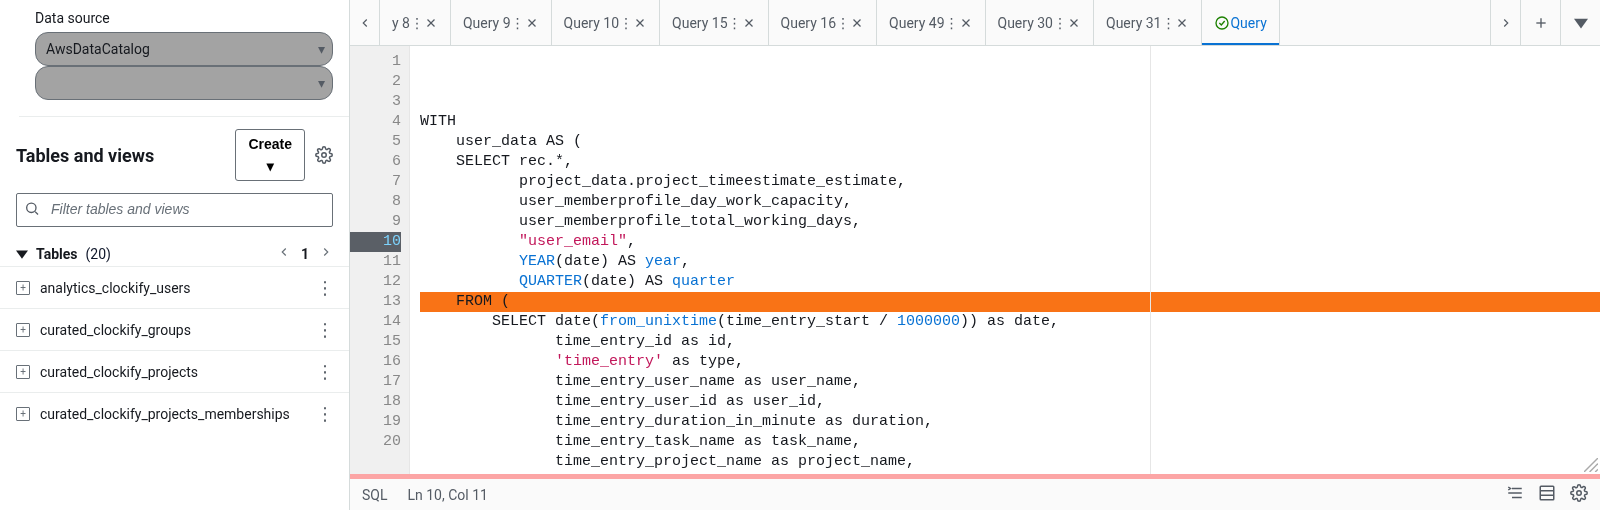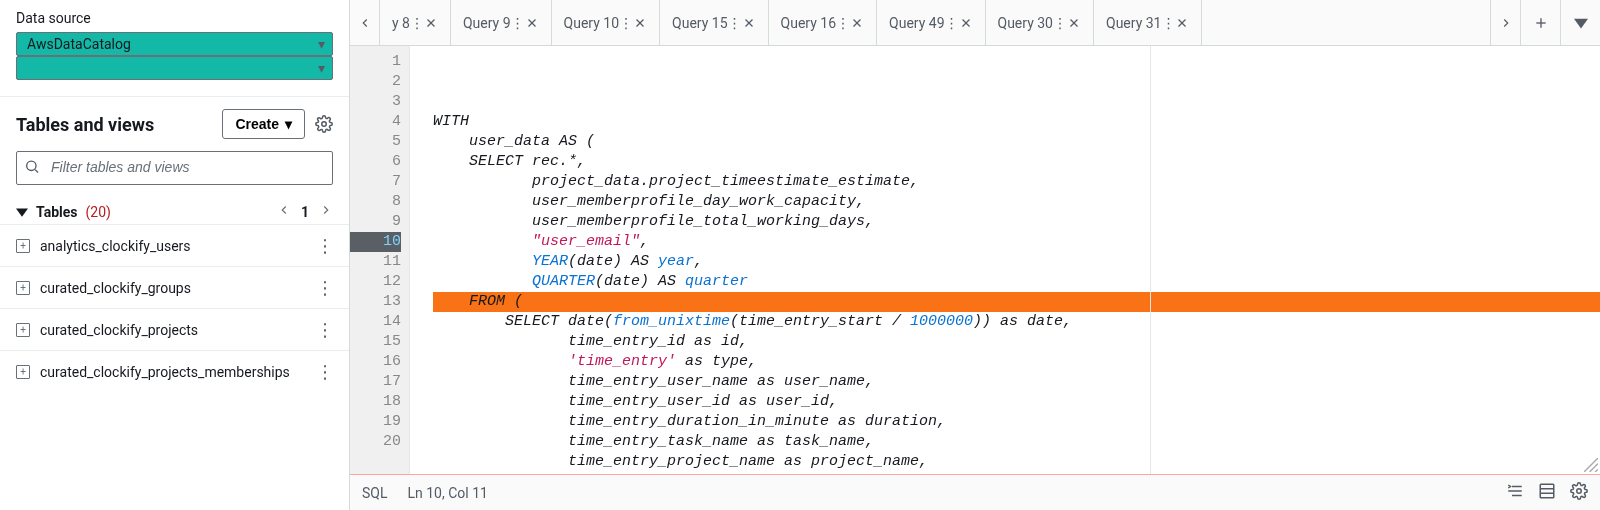--- a/index.html
+++ b/index.html
@@ -2,41 +2,41 @@
 <html><head>
 <meta charset="utf-8">
 <style>
 * { box-sizing: border-box; margin: 0; padding: 0; }
 body { font-family: -apple-system, BlinkMacSystemFont, "Segoe UI", Roboto, sans-serif; font-size: 14px; color: #16191f; background: #fff; width: 1600px; height: 510px; overflow: hidden; display: flex; }
 .sidebar { width: 350px; min-width: 350px; border-right: 1px solid #d5dbdb; display: flex; flex-direction: column; background: #fff; }
 .side-header { display: flex; align-items: center; justify-content: space-between; padding: 14px 16px 14px 16px; border-bottom: 1px solid #eaeded; background: #fafafa; }
 .side-title { font-size: 20px; font-weight: 700; }
 .side-actions { display: flex; gap: 16px; align-items: center; color: #545b64; }
 .side-actions svg { width: 18px; height: 18px; cursor: pointer; }
-.section { padding: 10px 16px 16px 16px; border-bottom: 1px solid #eaeded; }
+.section { padding: 10px 16px 16px 16px; border-bottom: 1px solid #eaeded; margin-left: 19px; }
 .label { font-size: 14px; color: #16191f; margin-bottom: 6px; display: block; }
 .select { position: relative; }
-.select-input { width: 100%; height: 24px; border: 1px solid #697077; border-radius: 2px; padding: 0 30px 0 10px; background: #14b8a6; font-size: 14px; display: flex; align-items: center; }
+.select-input { width: 100%; height: 34px; border: 1px solid #697077; border-radius: 13px; padding: 0 30px 0 10px; background: #a3a3a3; font-size: 14px; display: flex; align-items: center; }
 .select .caret { position: absolute; right: 8px; top: 50%; transform: translateY(-50%); pointer-events: none; color: #545b64; }
 .tv-head { display: flex; align-items: center; justify-content: space-between; padding: 12px 16px; }
 .tv-title { font-size: 18px; font-weight: 700; }
 .tv-actions { display: flex; align-items: center; gap: 10px; }
-.btn { border: 1px solid #697077; background: #fff; border-radius: 3px; padding: 6px 12px; font-size: 14px; font-weight: 700; cursor: pointer; display: inline-flex; align-items: center; gap: 6px; }
+.btn { border: 1px solid #697077; background: #fff; border-radius: 3px; padding: 6px 12px; font-size: 14px; font-weight: 700; cursor: pointer; display: inline-flex; align-items: center; gap: 6px; flex-direction: column; }
 .icon-btn { color: #545b64; cursor: pointer; display: flex; align-items: center; }
 .icon-btn svg { width: 18px; height: 18px; }
 .filter-wrap { padding: 0 16px 10px 16px; }
 .filter { position: relative; }
 .filter input { width: 100%; height: 34px; border: 1px solid #697077; border-radius: 2px; padding: 0 10px 3px 34px; font-size: 14px; font-style: italic; color: #687078; }
 .filter input::placeholder { font-style: italic; color: #687078; }
 .filter .search-ico { position: absolute; left: 8px; top: 50%; transform: translateY(-50%); color: #545b64; }
 .tables-group { padding: 8px 16px 4px 16px; display: flex; align-items: center; justify-content: space-between; }
 .tables-label { display: flex; align-items: center; gap: 8px; }
 .tables-label .tri { width: 12px; height: 12px; }
 .tables-label b { font-weight: 700; font-size: 14px; }
-.muted { color: #b91c1c; }
+.muted { color: #0f172a; }
 .pager { display: flex; align-items: center; gap: 10px; color: #687078; }
 .pager b { color: #16191f; }
 .pager svg { width: 14px; height: 14px; }
 .table-list { display: flex; flex-direction: column; }
 .table-row { display: flex; align-items: center; padding: 10px 16px; border-top: 1px solid #eaeded; justify-content: space-between; cursor: default; }
 .table-row .left { display: flex; align-items: center; gap: 10px; }
 .plusbox { width: 14px; height: 14px; border: 1px solid #687078; color: #687078; font-size: 10px; line-height: 12px; text-align: center; border-radius: 1px; }
 .dots { color: #545b64; cursor: pointer; font-size: 18px; letter-spacing: -1px; }
 .main { flex: 1; display: flex; flex-direction: column; min-width: 0; }
 .tabbar { height: 46px; border-bottom: 1px solid #d5dbdb; display: flex; align-items: stretch; background: #fafafa; }
@@ -49,29 +49,29 @@
 .tab .tab-label { font-size: 14px; }
 .tab .tab-dots { font-size: 14px; color: #545b64; }
 .tab .tab-close { width: 14px; height: 14px; color: #545b64; }
 .tab .check { width: 16px; height: 16px; color: #1d8102; }
 .tabtools { display: flex; align-items: center; }
 .tool-btn { width: 40px; display: flex; align-items: center; justify-content: center; border-left: 1px solid #d5dbdb; color: #545b64; cursor: pointer; height: 100%; }
 .editor { flex: 1; display: flex; font-family: "SFMono-Regular", Consolas, "Liberation Mono", Menlo, monospace; font-size: 15px; line-height: 20px; overflow: hidden; position: relative; }
 .gutter { width: 60px; background: #f0f0f0; color: #888; text-align: right; padding: 6px 8px 6px 0; user-select: none; border-right: 1px solid #e6e6e6; }
 .gutter .ln { height: 20px; position: relative; }
 .gutter .ln.active { background: #5a5f66; color: #7dd3fc; }
-.code { flex: 1; padding: 6px 0 6px 23px; white-space: pre; background: #fff; position: relative; min-width: 0; font-style: italic; }
+.code { flex: 1; padding: 6px 0 6px 10px; white-space: pre; background: #fff; position: relative; min-width: 0; }
 .code-row { height: 20px; display: block; }
 .code-row.active { background: #f97316; }
 .kw { color: #0972d3; }
 .strq { color: #c2185b; }
 .num { color: #0972d3; }
 .vruler { position: absolute; top: 0; bottom: 0; width: 1px; background: #e6e6e6; left: 740px; }
 .resize-handle { position: absolute; right: 2px; bottom: 2px; width: 14px; height: 14px; color: #aaa; cursor: nwse-resize; }
-.statusbar { height: 36px; border-top: 1px solid #fca5a5; display: flex; align-items: center; justify-content: space-between; padding: 0 12px; background: #fafafa; color: #545b64; font-size: 14px; }
+.statusbar { height: 36px; border-top: 5px solid #fca5a5; display: flex; align-items: center; justify-content: space-between; padding: 0 12px; background: #fafafa; color: #545b64; font-size: 14px; }
 .statusbar .left { display: flex; gap: 20px; }
 .statusbar .right { display: flex; gap: 14px; }
 .statusbar .right svg { width: 18px; height: 18px; cursor: pointer; color: #545b64; }
 </style>
 </head>
 <body>
 
 <div class="sidebar">
 
   <div class="section">
@@ -229,20 +229,27 @@
             <line x1="6" y1="6" x2="18" y2="18"></line>
           </svg>
         </div>
         <div class="tab">
           <span class="tab-label">Query 31</span>
           <span class="tab-dots">⋮</span>
           <svg class="tab-close" viewBox="0 0 24 24" fill="none" stroke="currentColor" stroke-width="2">
             <line x1="18" y1="6" x2="6" y2="18"></line>
             <line x1="6" y1="6" x2="18" y2="18"></line>
           </svg>
+        </div>
+        <div class="tab active">
+          <svg class="check" viewBox="0 0 24 24" fill="none" stroke="currentColor" stroke-width="2">
+            <circle cx="12" cy="12" r="9"></circle>
+            <polyline points="8 12 11 15 16 9"></polyline>
+          </svg>
+          <span class="tab-label">Query</span>
         </div>
       </div>
     <div class="tab-scroll-btn right">
       <svg width="14" height="14" viewBox="0 0 24 24" fill="none" stroke="currentColor" stroke-width="2">
           <polyline points="9 18 15 12 9 6"></polyline>
         </svg>
     </div>
     <div class="tabtools">
       <div class="tool-btn">
         <svg width="16" height="16" viewBox="0 0 24 24" fill="none" stroke="currentColor" stroke-width="2">

